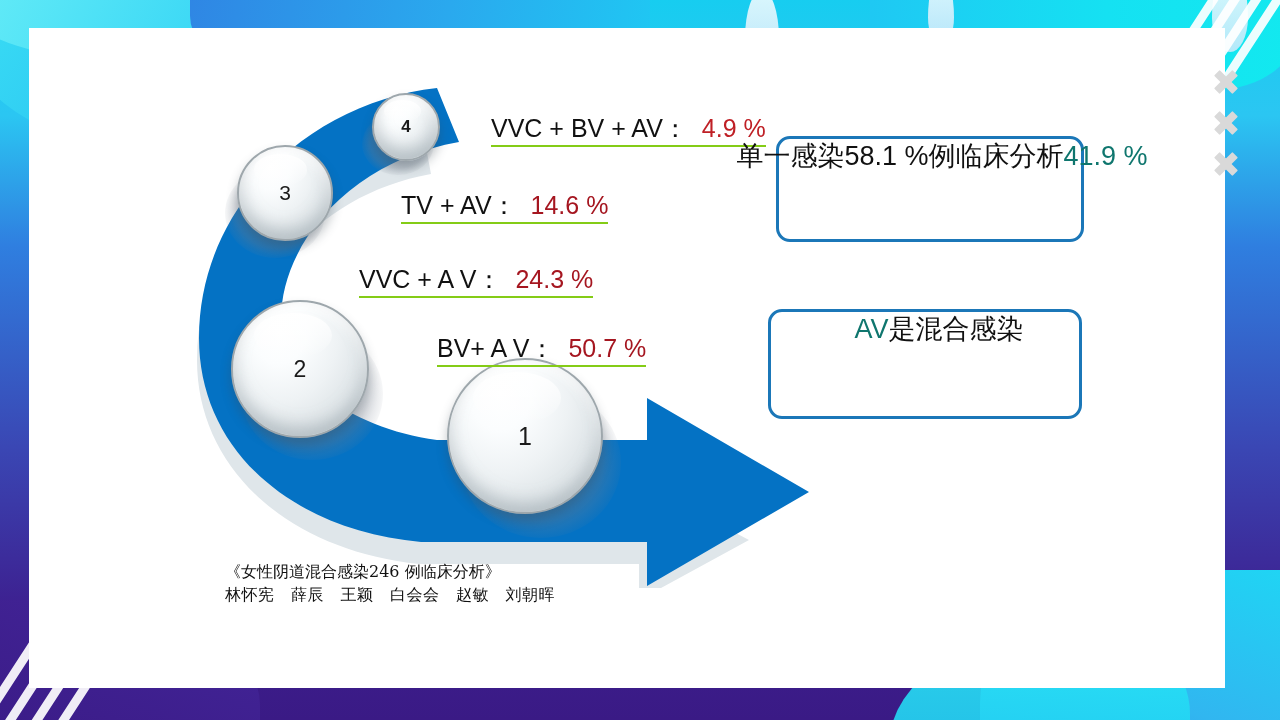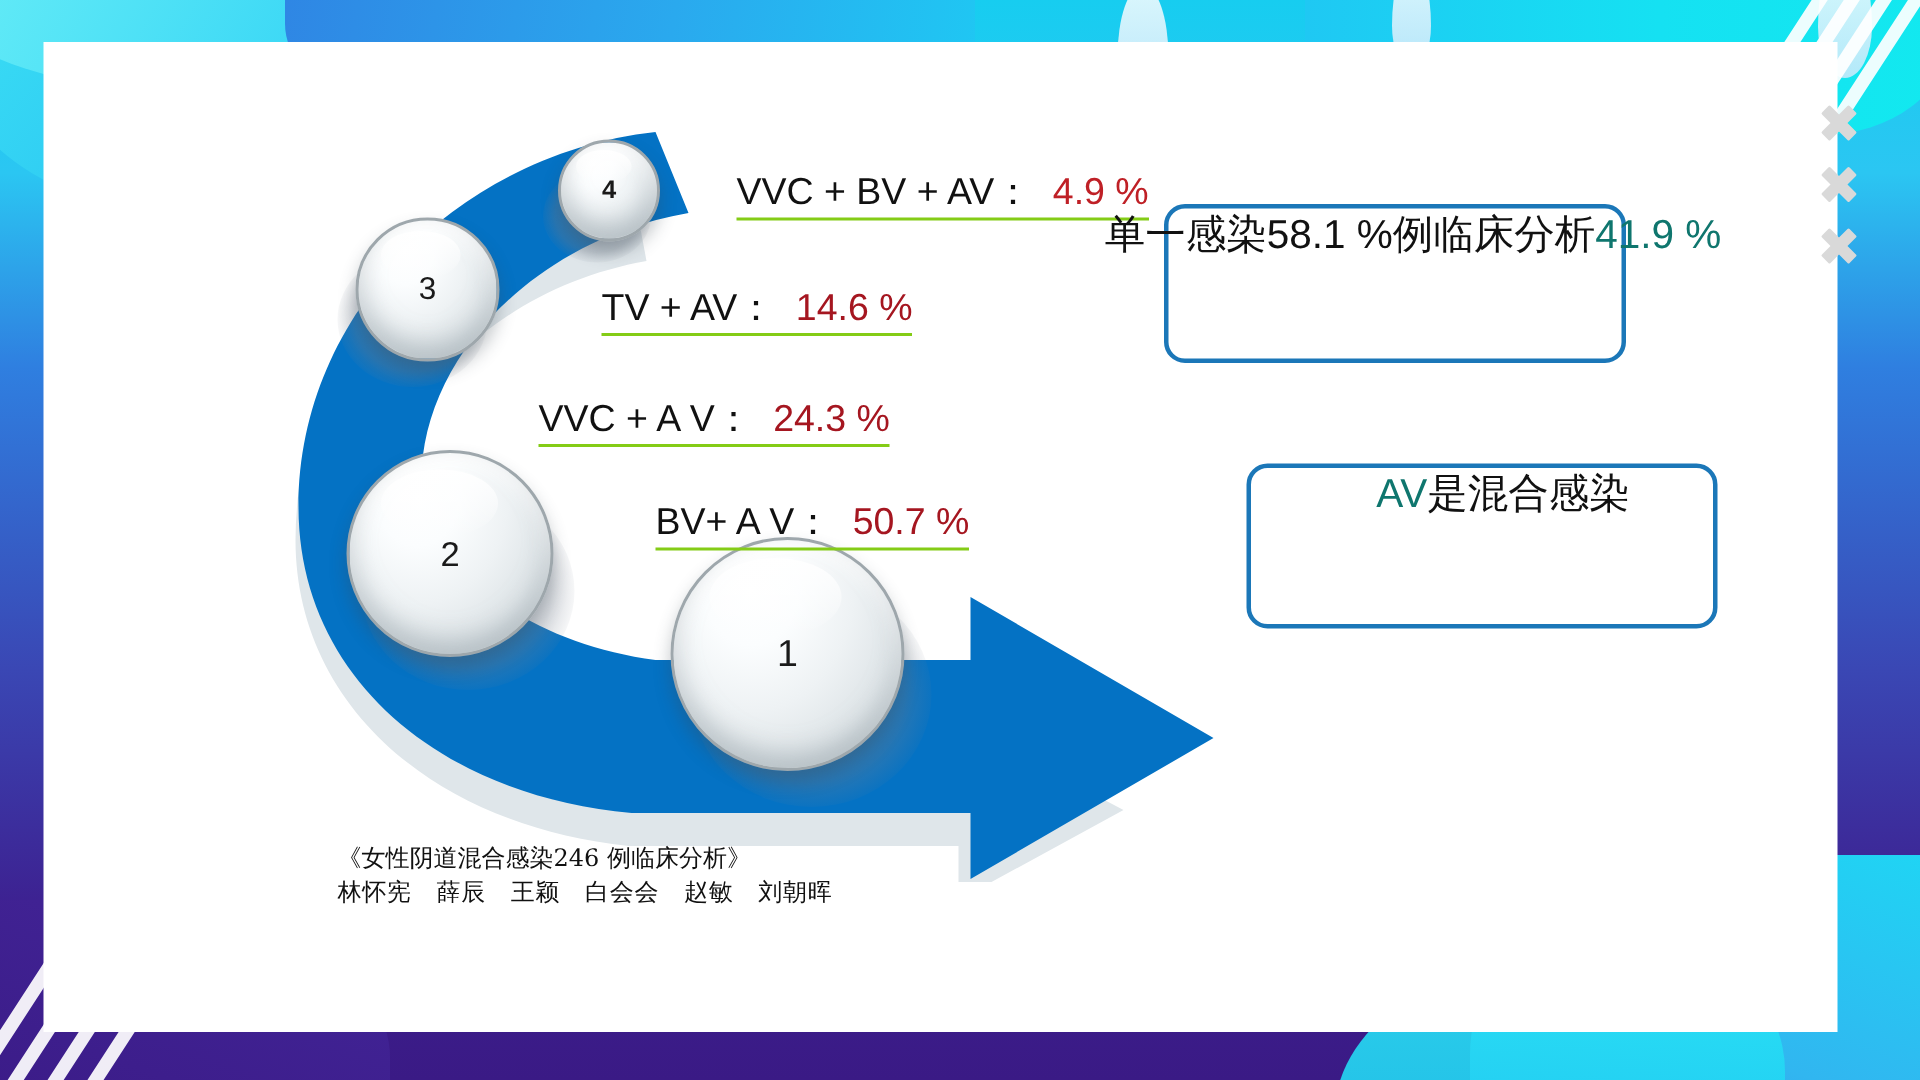--- a/index.html
+++ b/index.html
@@ -134,21 +134,21 @@
 
   
   .callout{
     position:absolute;border:3px solid #1b77b8;border-radius:14px;
     background:#ffffff;display:flex;flex-direction:row;justify-content:center;
     font-size:27px;color:#111111;line-height:1.33;
   }
   .callout .ln{white-space:nowrap;}
   .callout .red{color:#0f766e;}
   #callout-top{left:747px;top:108px;width:278px;height:100px;padding:0 0 0 24px;}
-  #callout-bot{left:802px;top:281px;width:280px;height:104px;padding:0 0 0 28px;}
+  #callout-bot{left:739px;top:281px;width:280px;height:104px;padding:0 0 0 28px;}
 
   
   #citation{
     position:absolute;left:196px;top:533px;
     font-family:"DejaVu Serif","Liberation Serif",serif;
     font-size:16.5px;color:#111111;line-height:1.42;
   }
   #citation .c1{margin-left:4px;}
   #citation .c2{font-size:16px;}
   #citation .c3{font-size:16px;letter-spacing:.5px;}

